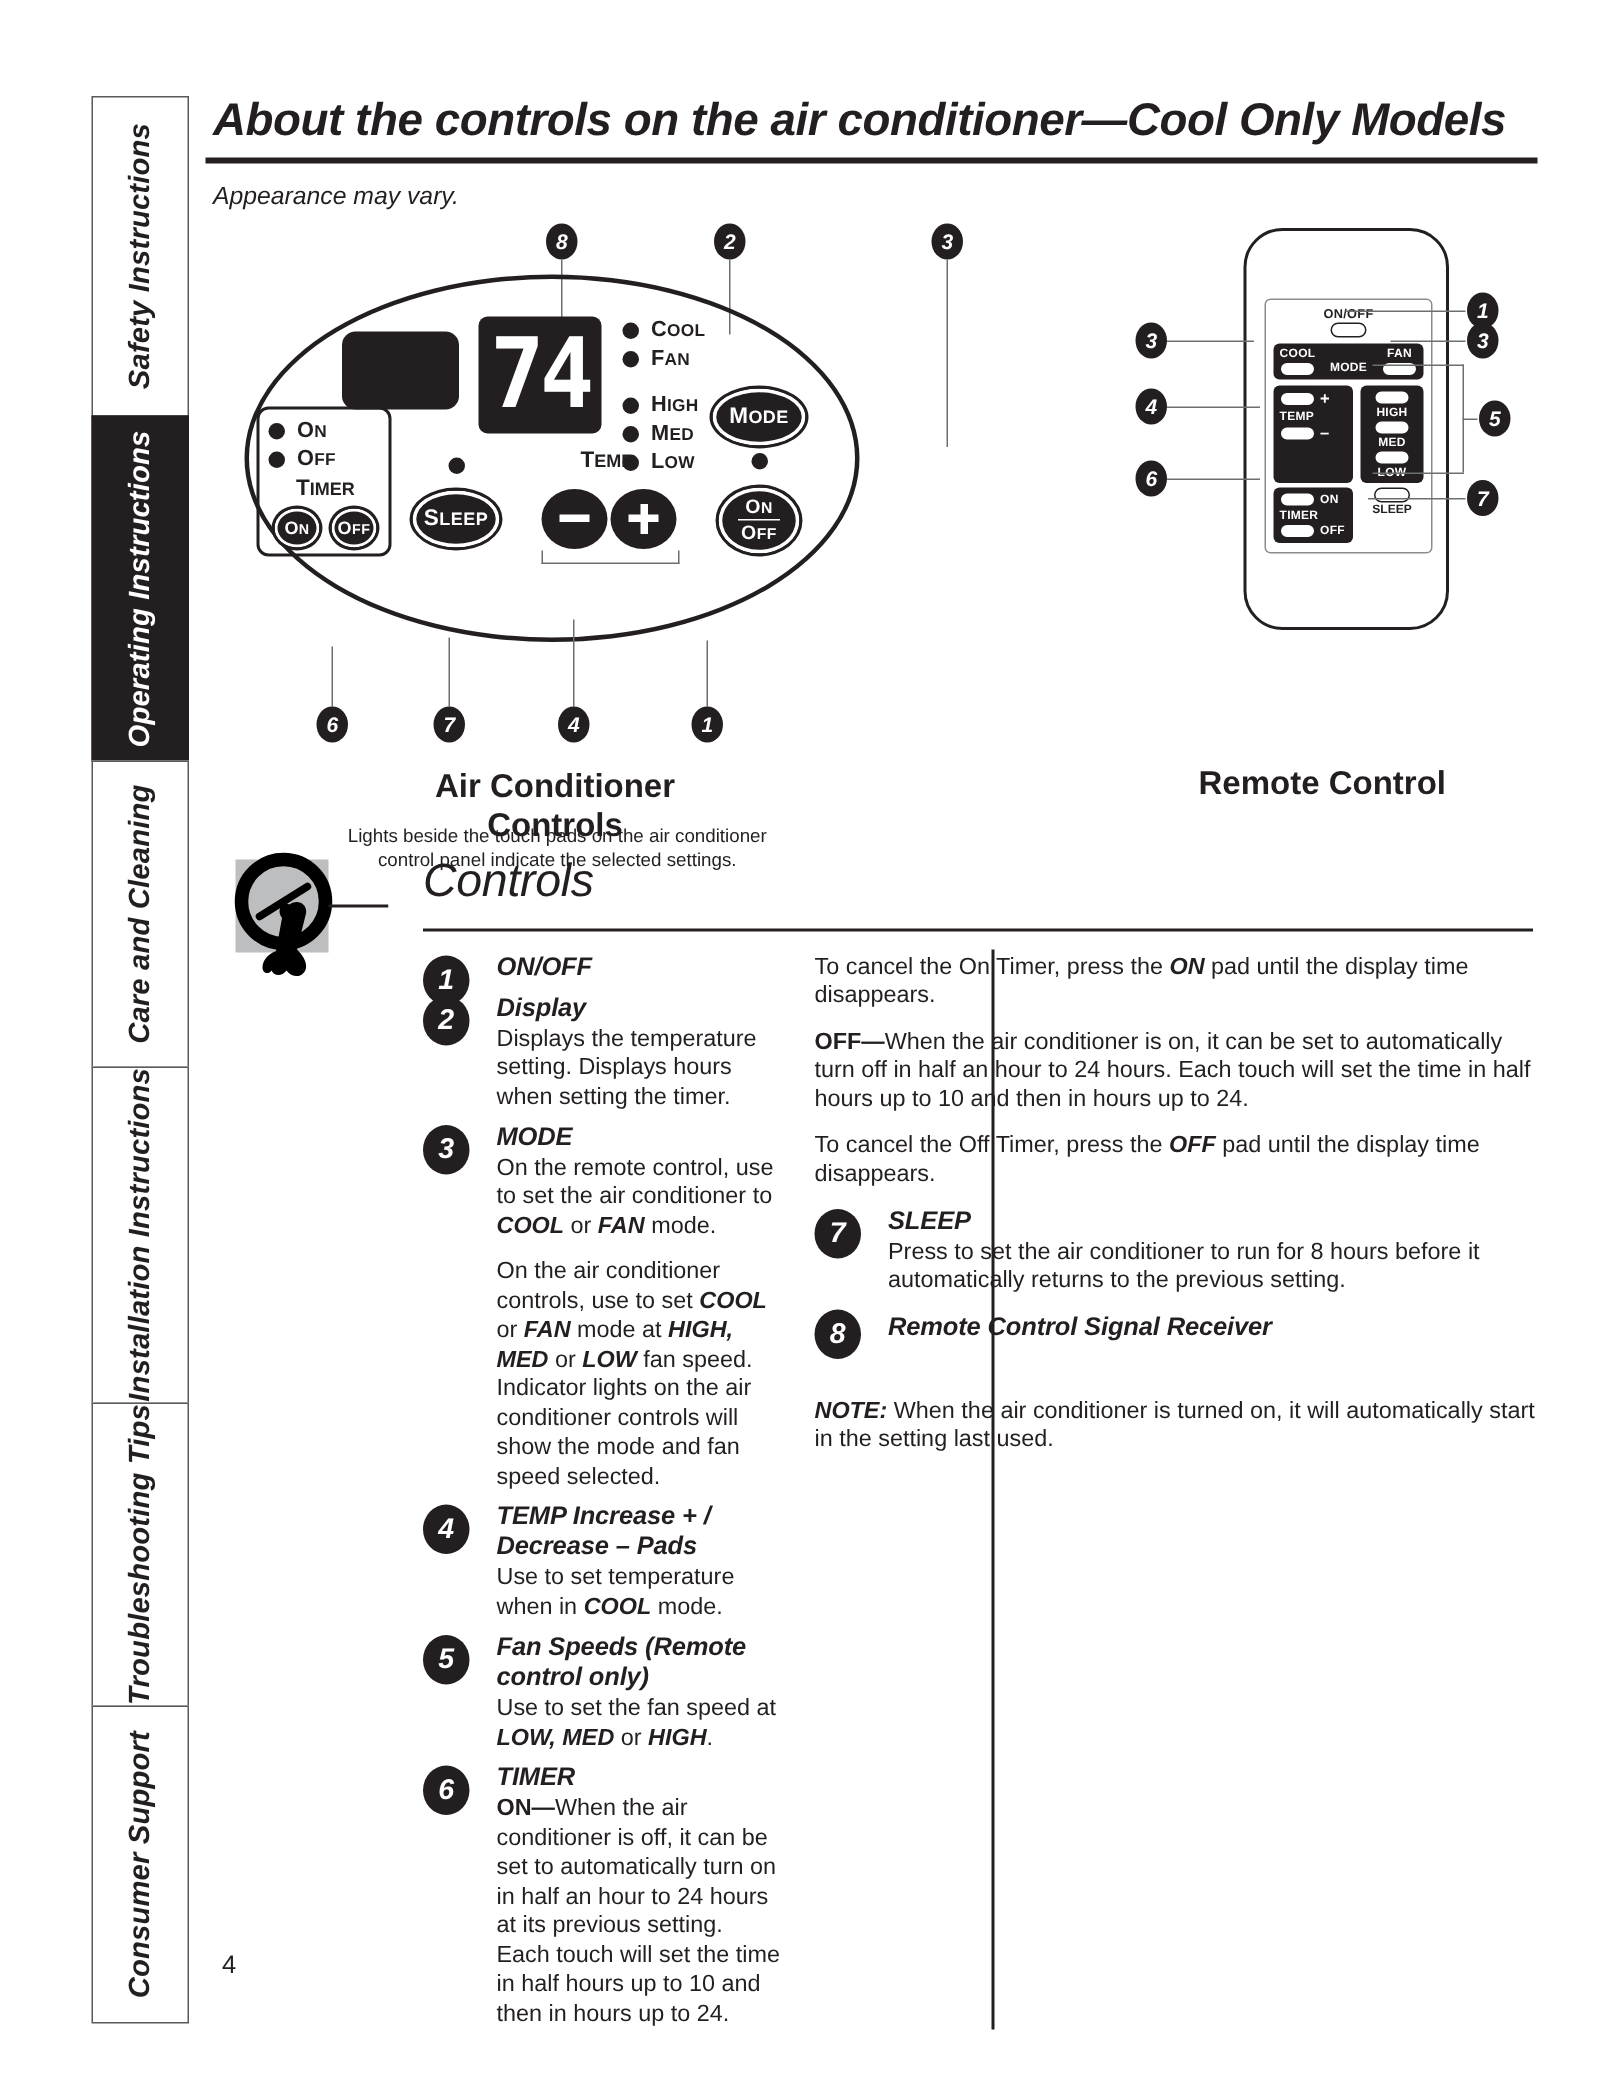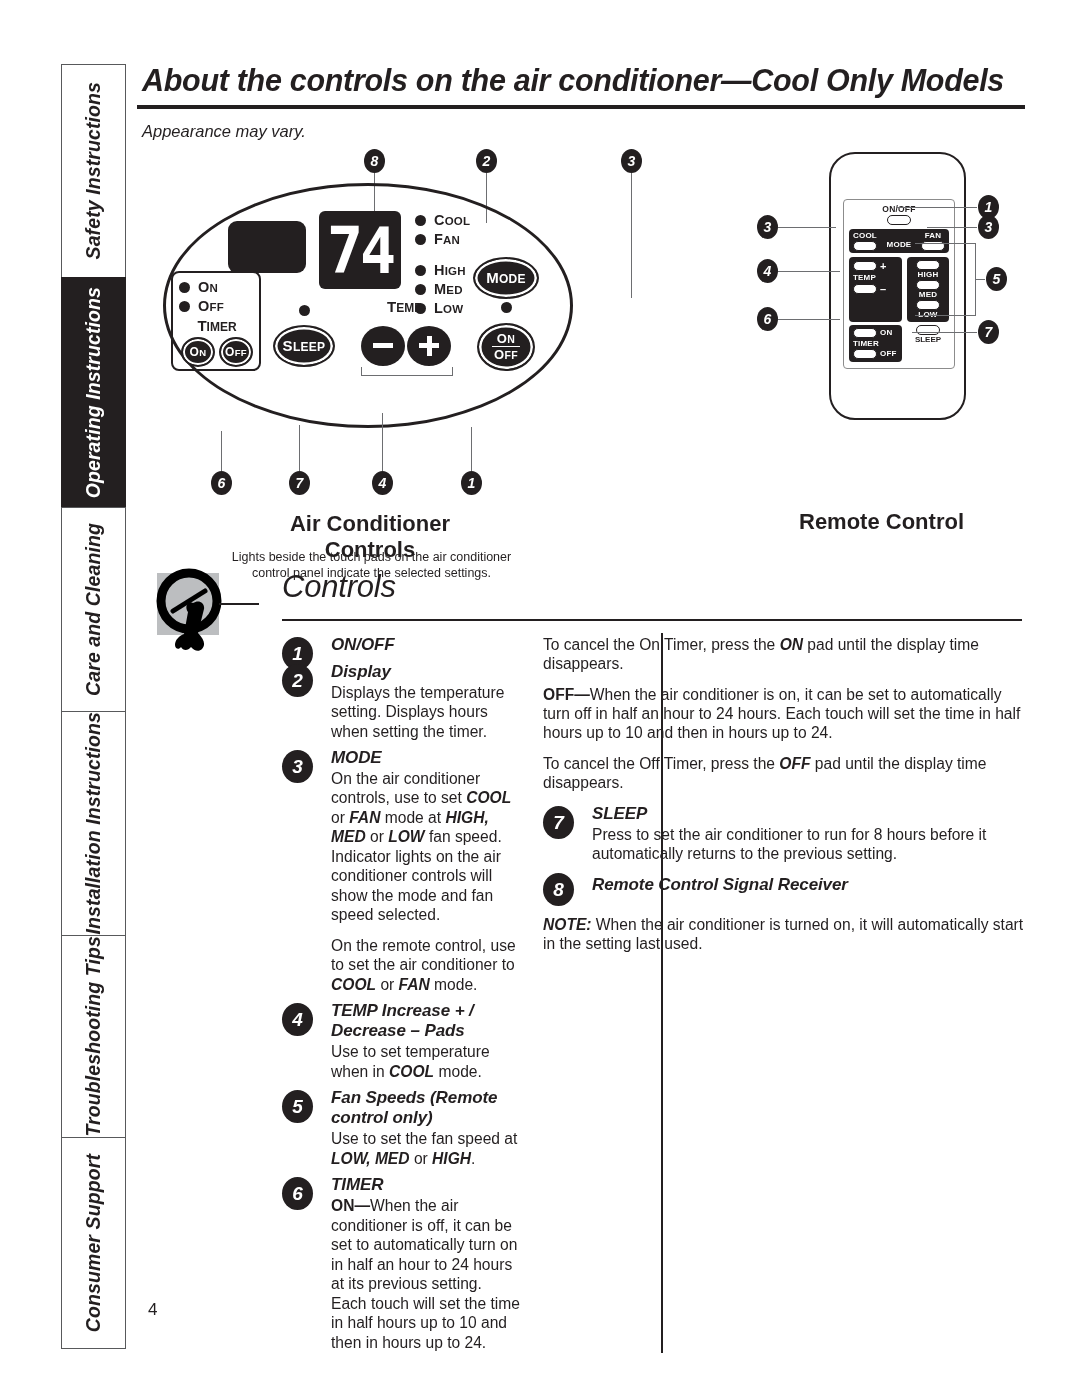--- a/index.html
+++ b/index.html
@@ -532,22 +532,22 @@
 
         <div class="item">
           <span class="num-badge">2</span>
           <div class="item-title">Display</div>
           <div class="para">Displays the temperature setting. Displays hours when setting the timer.</div>
         </div>
 
         <div class="item">
           <span class="num-badge">3</span>
           <div class="item-title">MODE</div>
+          <div class="para">On the remote control, use to set the air conditioner to <i>COOL</i> or <i>FAN</i> mode.</div>
           <div class="para">On the air conditioner controls, use to set <i>COOL</i> or <i>FAN</i> mode at <i>HIGH, MED</i> or <i>LOW</i> fan speed. Indicator lights on the air conditioner controls will show the mode and fan speed selected.</div>
-          <div class="para">On the remote control, use to set the air conditioner to <i>COOL</i> or <i>FAN</i> mode.</div>
         </div>
 
         <div class="item">
           <span class="num-badge">4</span>
           <div class="item-title">TEMP Increase + / Decrease – Pads</div>
           <div class="para">Use to set temperature when in <i>COOL</i> mode.</div>
         </div>
 
         <div class="item">
           <span class="num-badge">5</span>
@@ -573,21 +573,21 @@
           <span class="num-badge">7</span>
           <div class="item-title">SLEEP</div>
           <div class="para">Press to set the air conditioner to run for 8 hours before it automatically returns to the previous setting.</div>
         </div>
 
         <div class="item" style="margin-top:4px">
           <span class="num-badge">8</span>
           <div class="item-title" style="padding-top:4px">Remote Control Signal Receiver</div>
         </div>
 
-        <div class="para" style="margin-top:20px"><i>NOTE:</i> When the air conditioner is turned on, it will automatically start in the setting last used.</div>
+        <div class="para" style="margin-top:36px"><i>NOTE:</i> When the air conditioner is turned on, it will automatically start in the setting last used.</div>
 
       </div>
     </div>
 
   </div>
 
   <div id="page-num">4</div>
 </div>
 
 </body></html>

